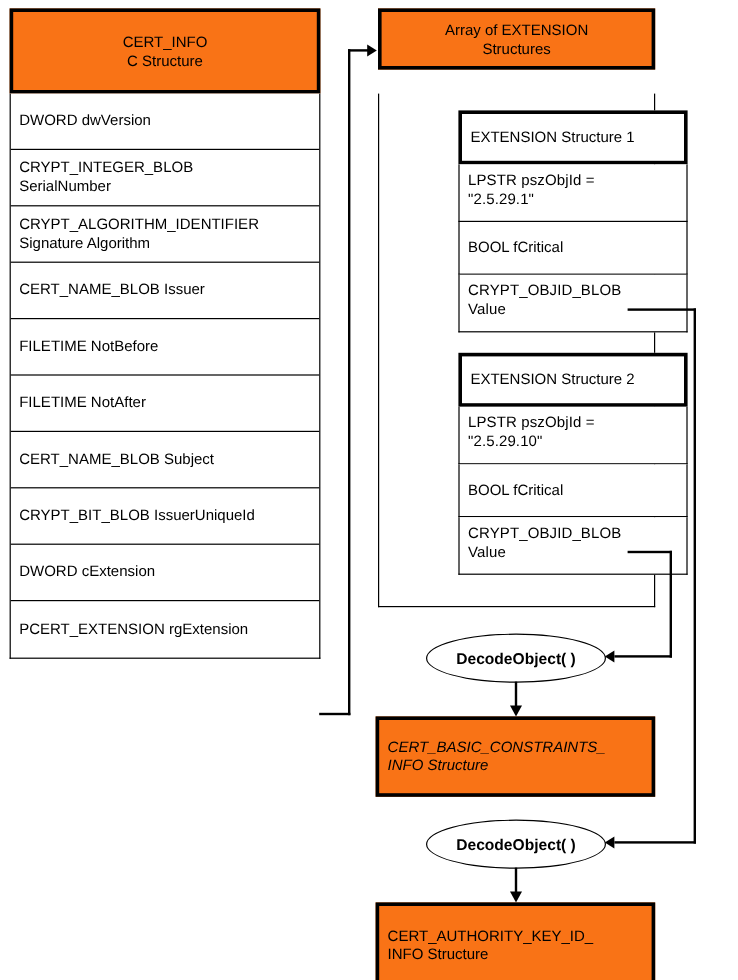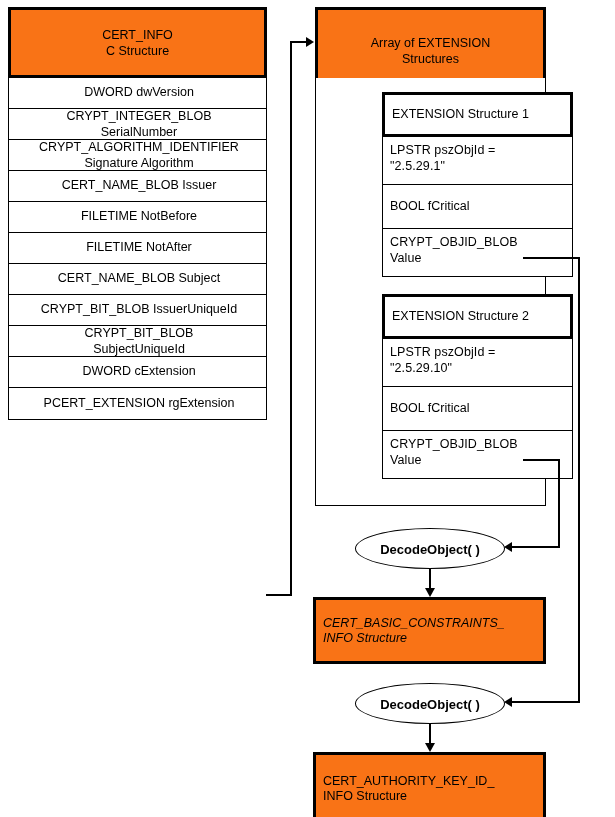--- a/index.html
+++ b/index.html
@@ -74,28 +74,27 @@
     left: 8px; top: 78px;
     width: 259px;
     box-sizing: border-box;
     border: 1px solid #000000;
     border-top: none;
     background: #ffffff;
   }
   .field-row {
     position: relative;
     box-sizing: border-box;
-    height: 31px;
+    height: 47px;
     border-bottom: 1px solid #000000;
-    text-align: center;
   }
   .field-row:last-child { border-bottom: none; }
 
   
-  #ext-array-header { left: 315px; top: 7px; width: 231px; height: 88px; }
+  #ext-array-header { left: 315px; top: 7px; width: 231px; height: 51px; }
   #ext-array-body {
     position: absolute;
     left: 315px; top: 78px;
     width: 231px; height: 428px;
     box-sizing: border-box;
     border: 1px solid #000000;
     border-top: none;
     background: #ffffff;
   }
 
@@ -199,24 +198,20 @@
     <div class="field-row">
       <div class="cell-text-mid">FILETIME NotAfter</div>
     </div>
     <div class="field-row">
       <div class="cell-text-mid">CERT_NAME_BLOB Subject</div>
     </div>
     <div class="field-row">
       <div class="cell-text-mid">CRYPT_BIT_BLOB IssuerUniqueId</div>
     </div>
     <div class="field-row">
-      <div class="cell-text-mid">CRYPT_BIT_BLOB
-SubjectUniqueId</div>
-    </div>
-    <div class="field-row">
       <div class="cell-text-mid">DWORD cExtension</div>
     </div>
     <div class="field-row">
       <div class="cell-text-mid">PCERT_EXTENSION rgExtension</div>
     </div>
   </div>
 
   <div class="box box-heavy" id="ext-array-header">
     <div class="cell-text-center">Array of EXTENSION
 Structures</div>

